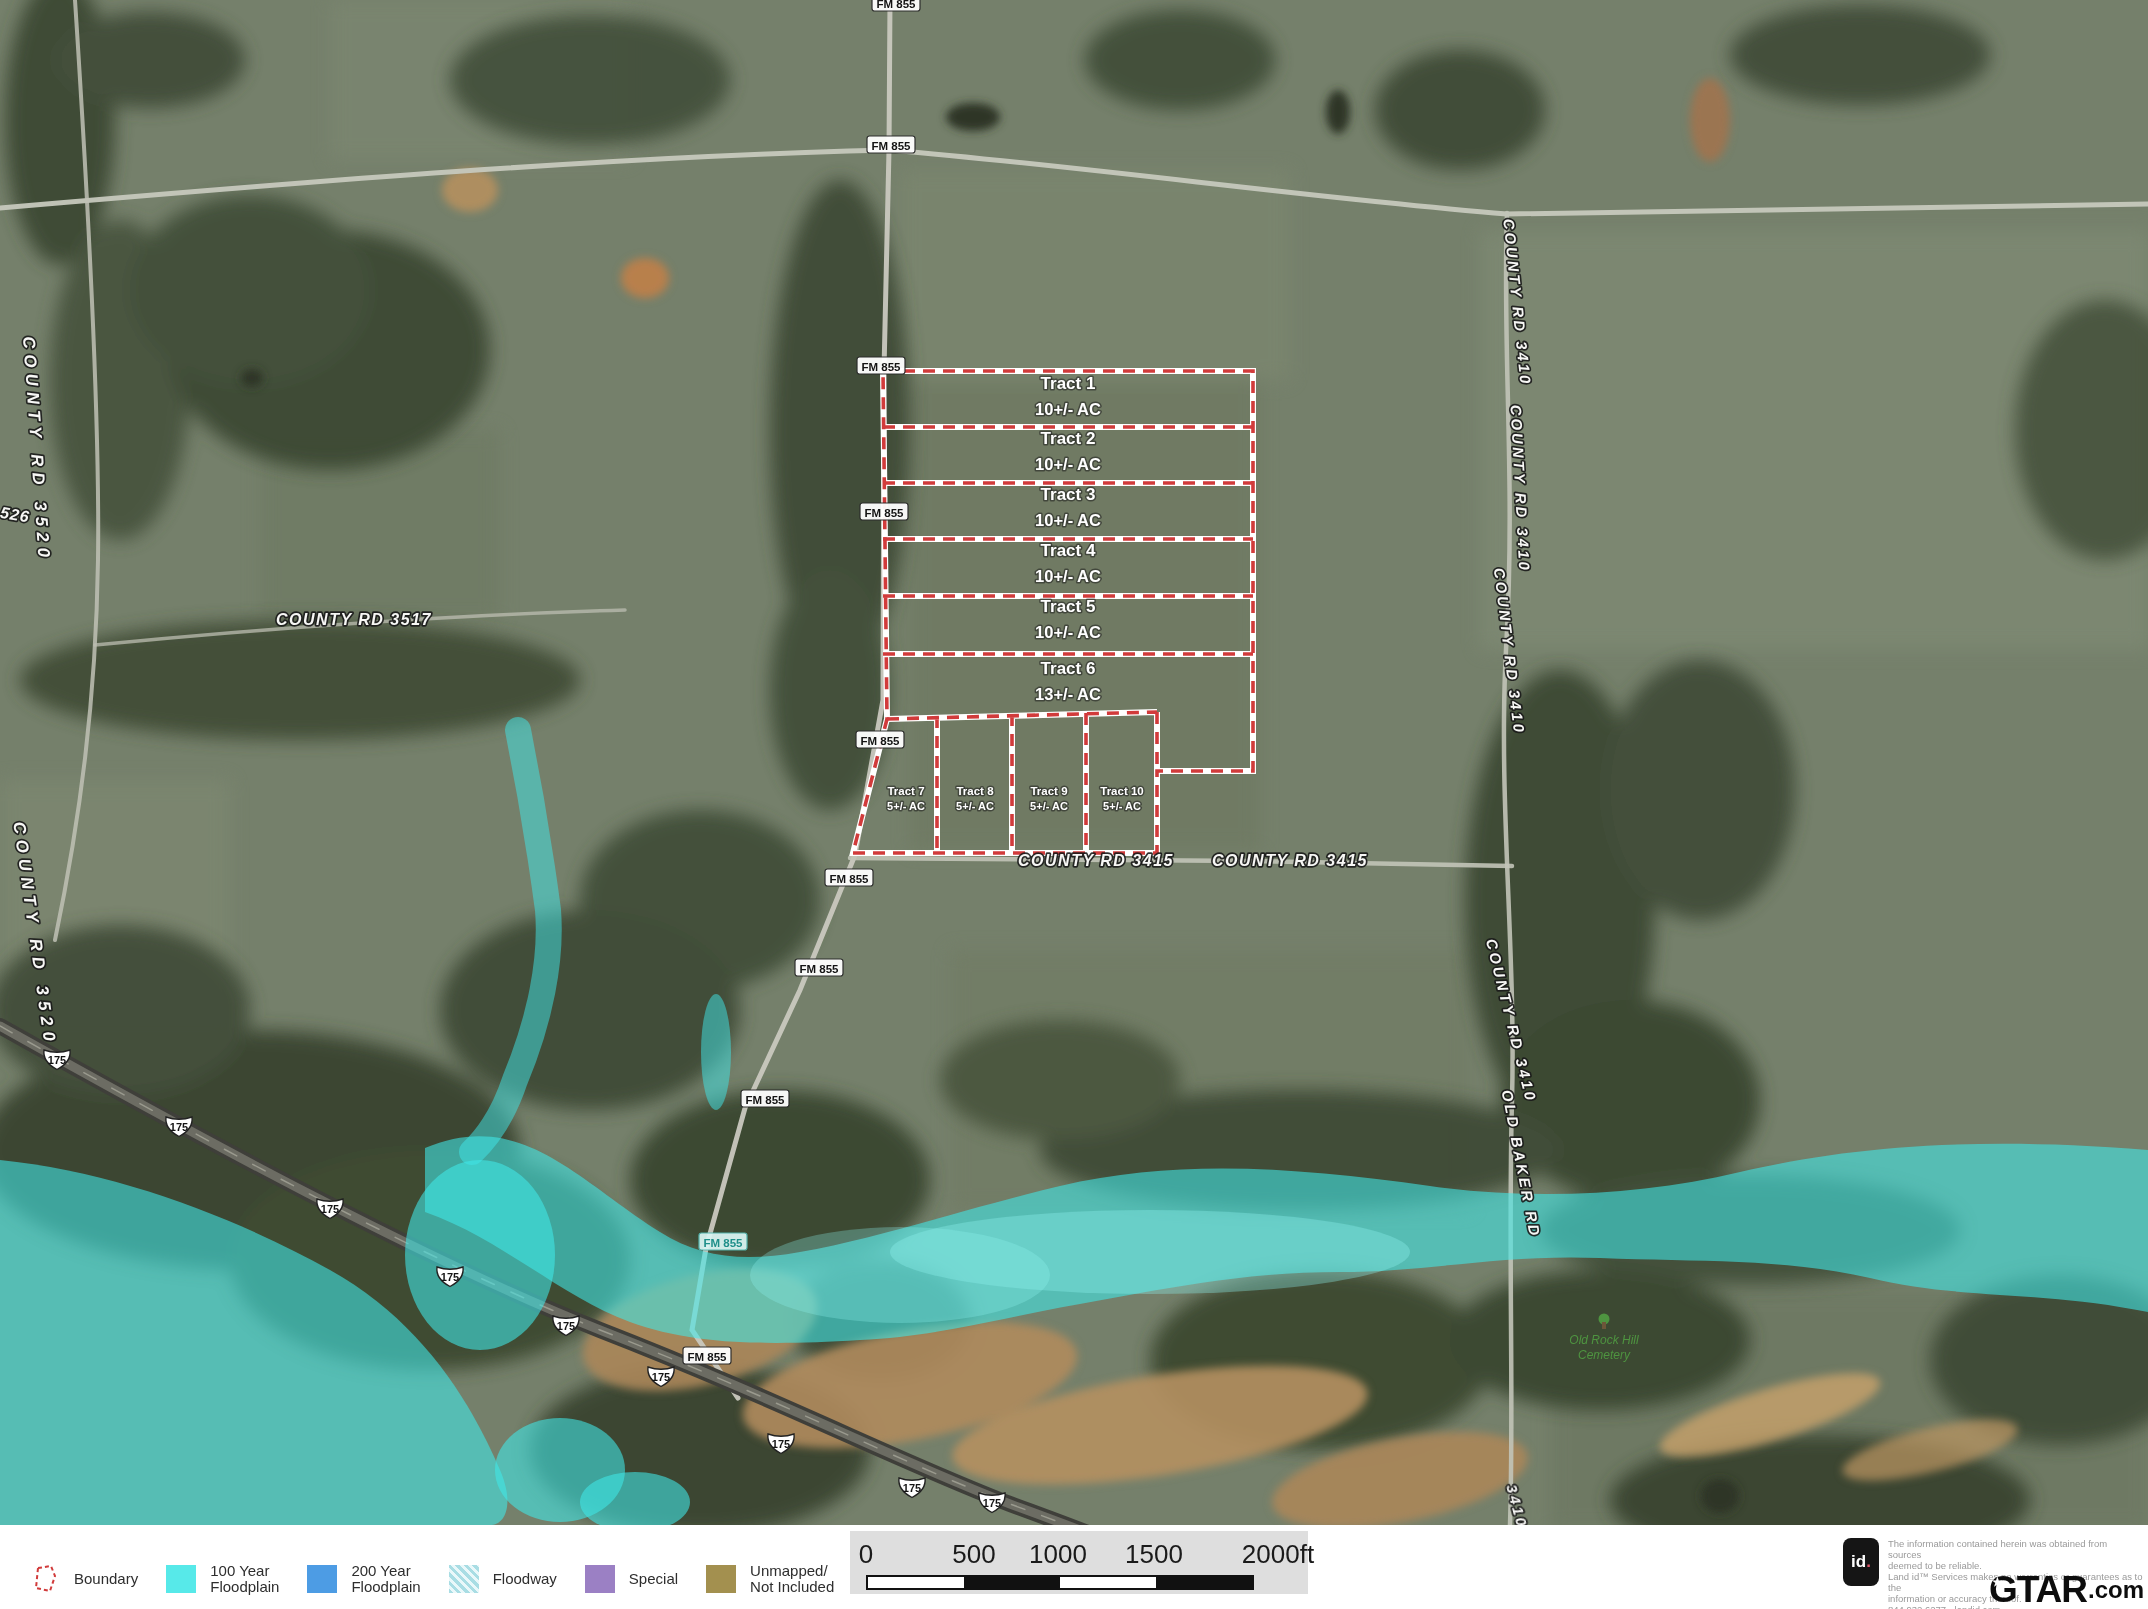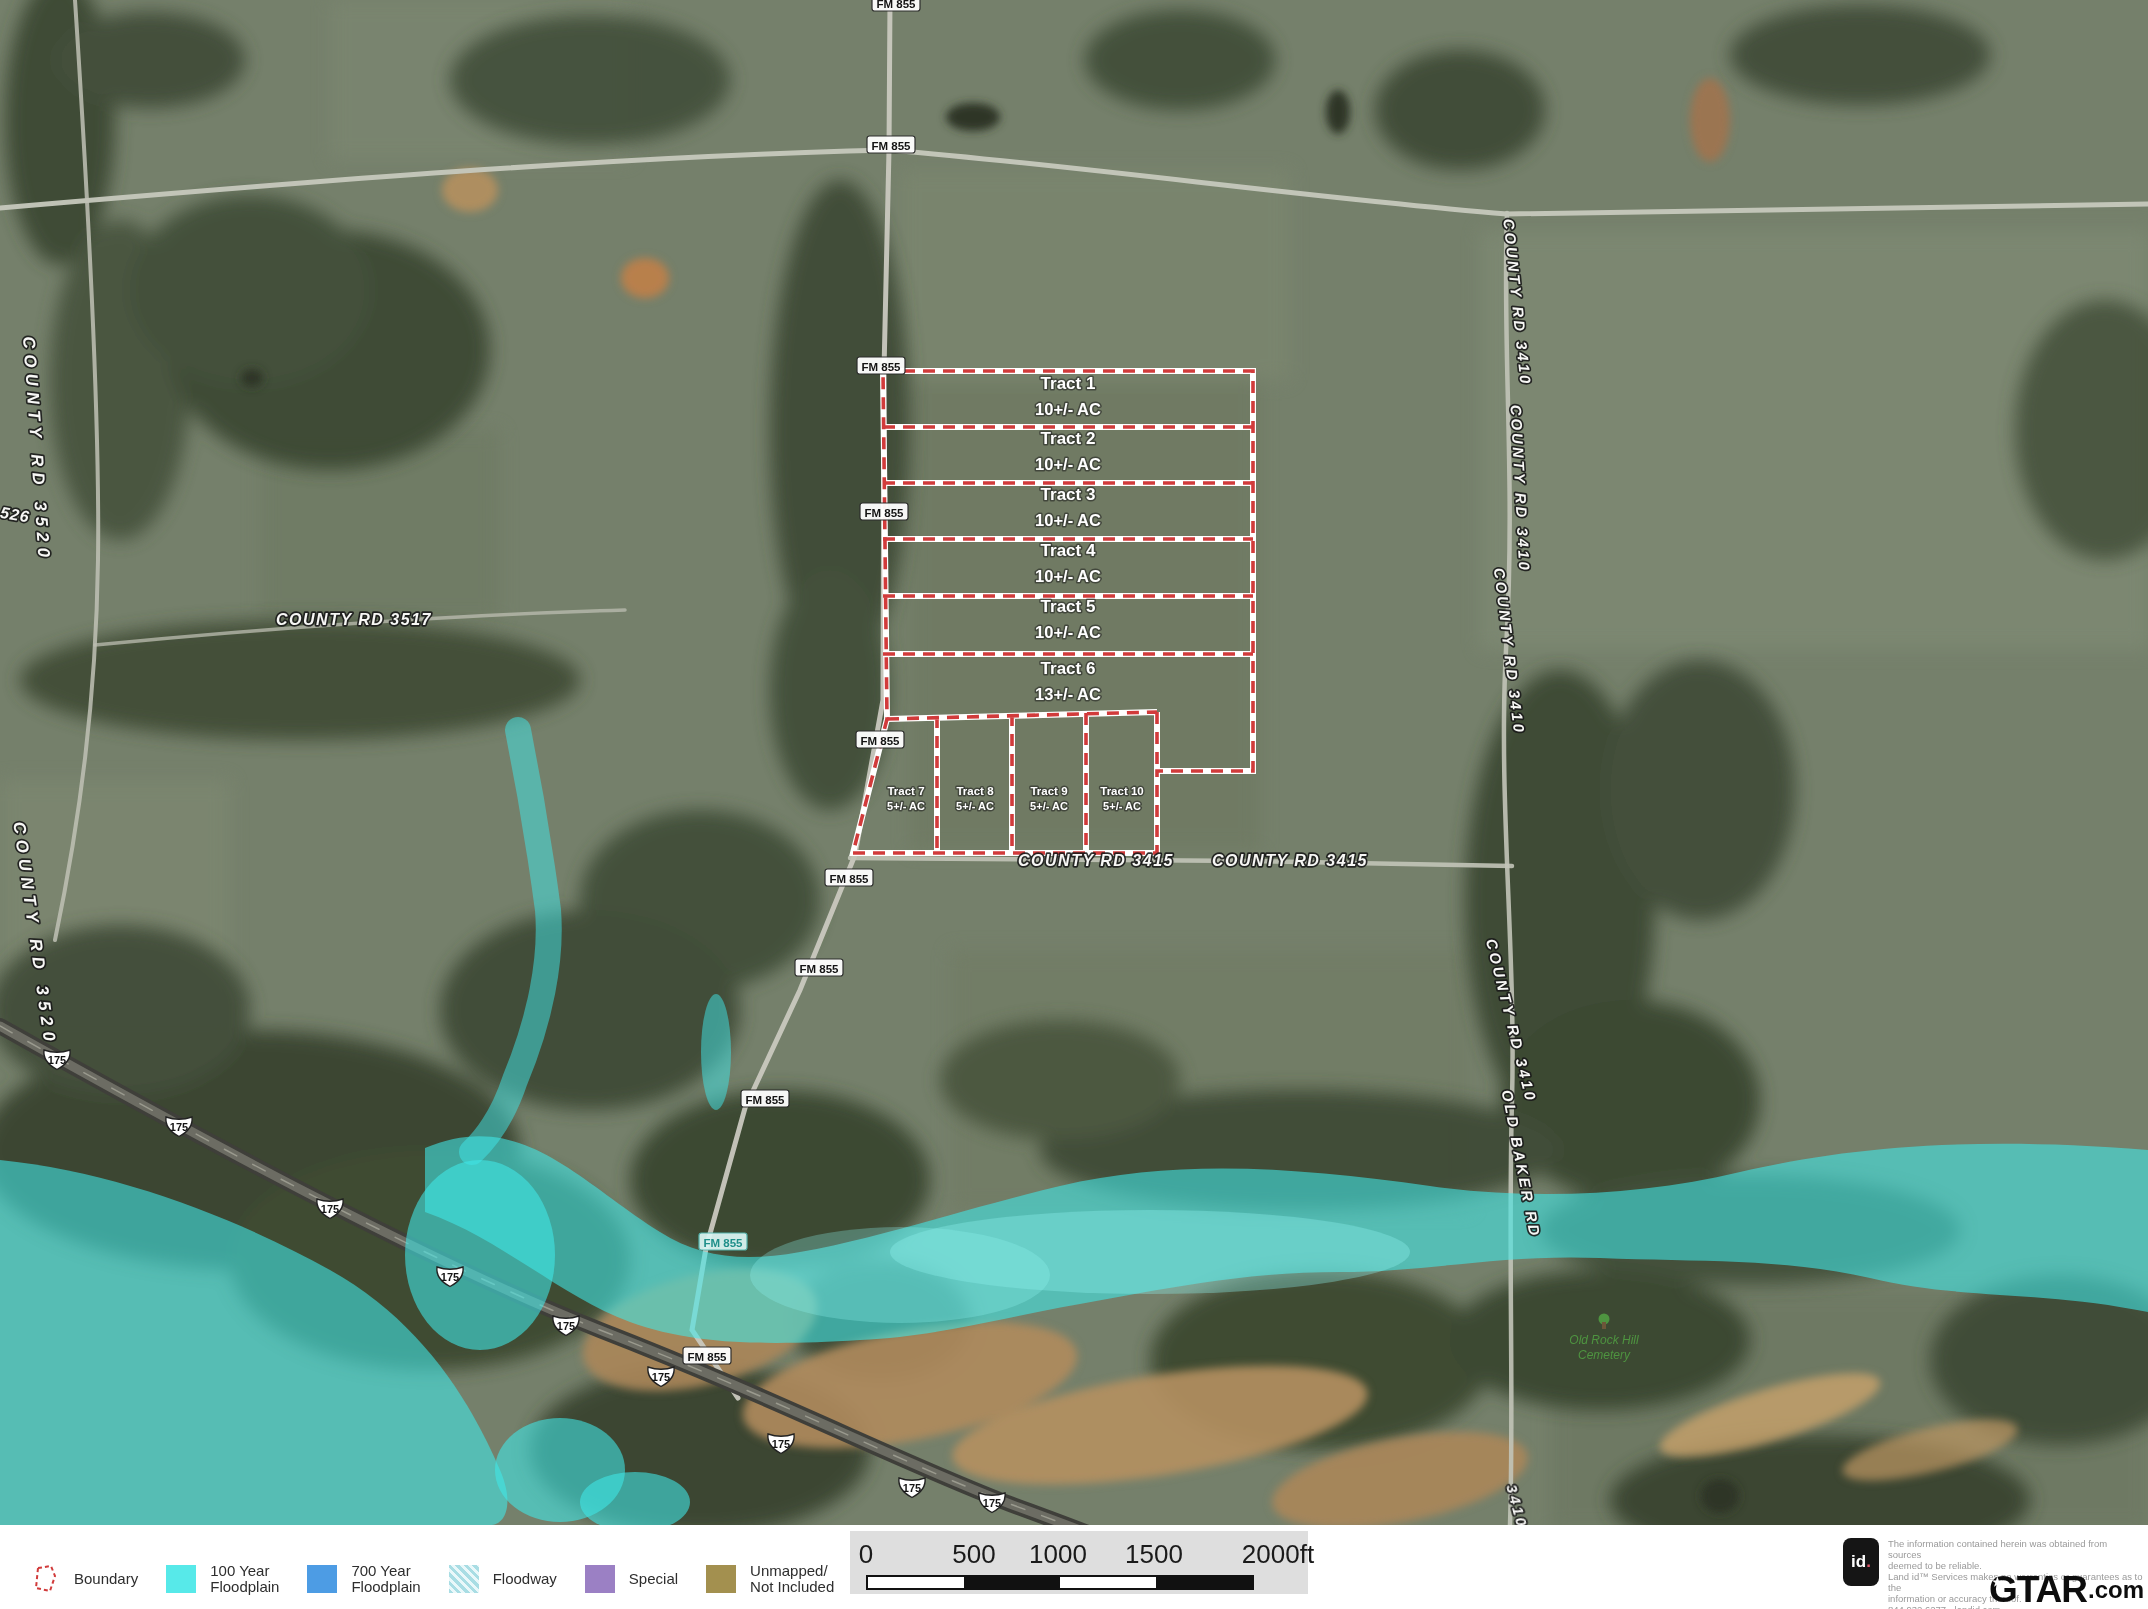--- a/index.html
+++ b/index.html
@@ -302,21 +302,21 @@
           </div>
           <div class="legend-label">Boundary</div>
         </div>
         <div class="legend-item">
           <div class="legend-swatch sw-flood100"></div>
           <div class="legend-label">100 Year
 Floodplain</div>
         </div>
         <div class="legend-item">
           <div class="legend-swatch sw-flood500"></div>
-          <div class="legend-label">700 Year
+          <div class="legend-label">200 Year
 Floodplain</div>
         </div>
         <div class="legend-item">
           <div class="legend-swatch sw-floodway"></div>
           <div class="legend-label">Floodway</div>
         </div>
         <div class="legend-item">
           <div class="legend-swatch sw-special"></div>
           <div class="legend-label">Special</div>
         </div>

